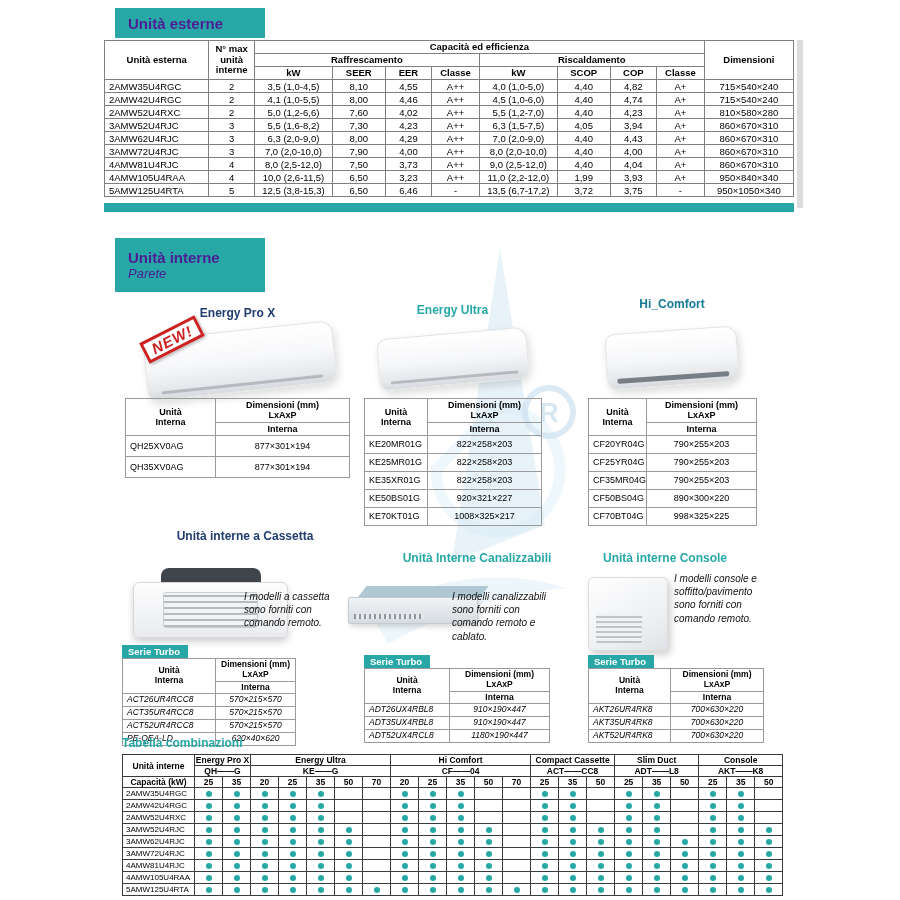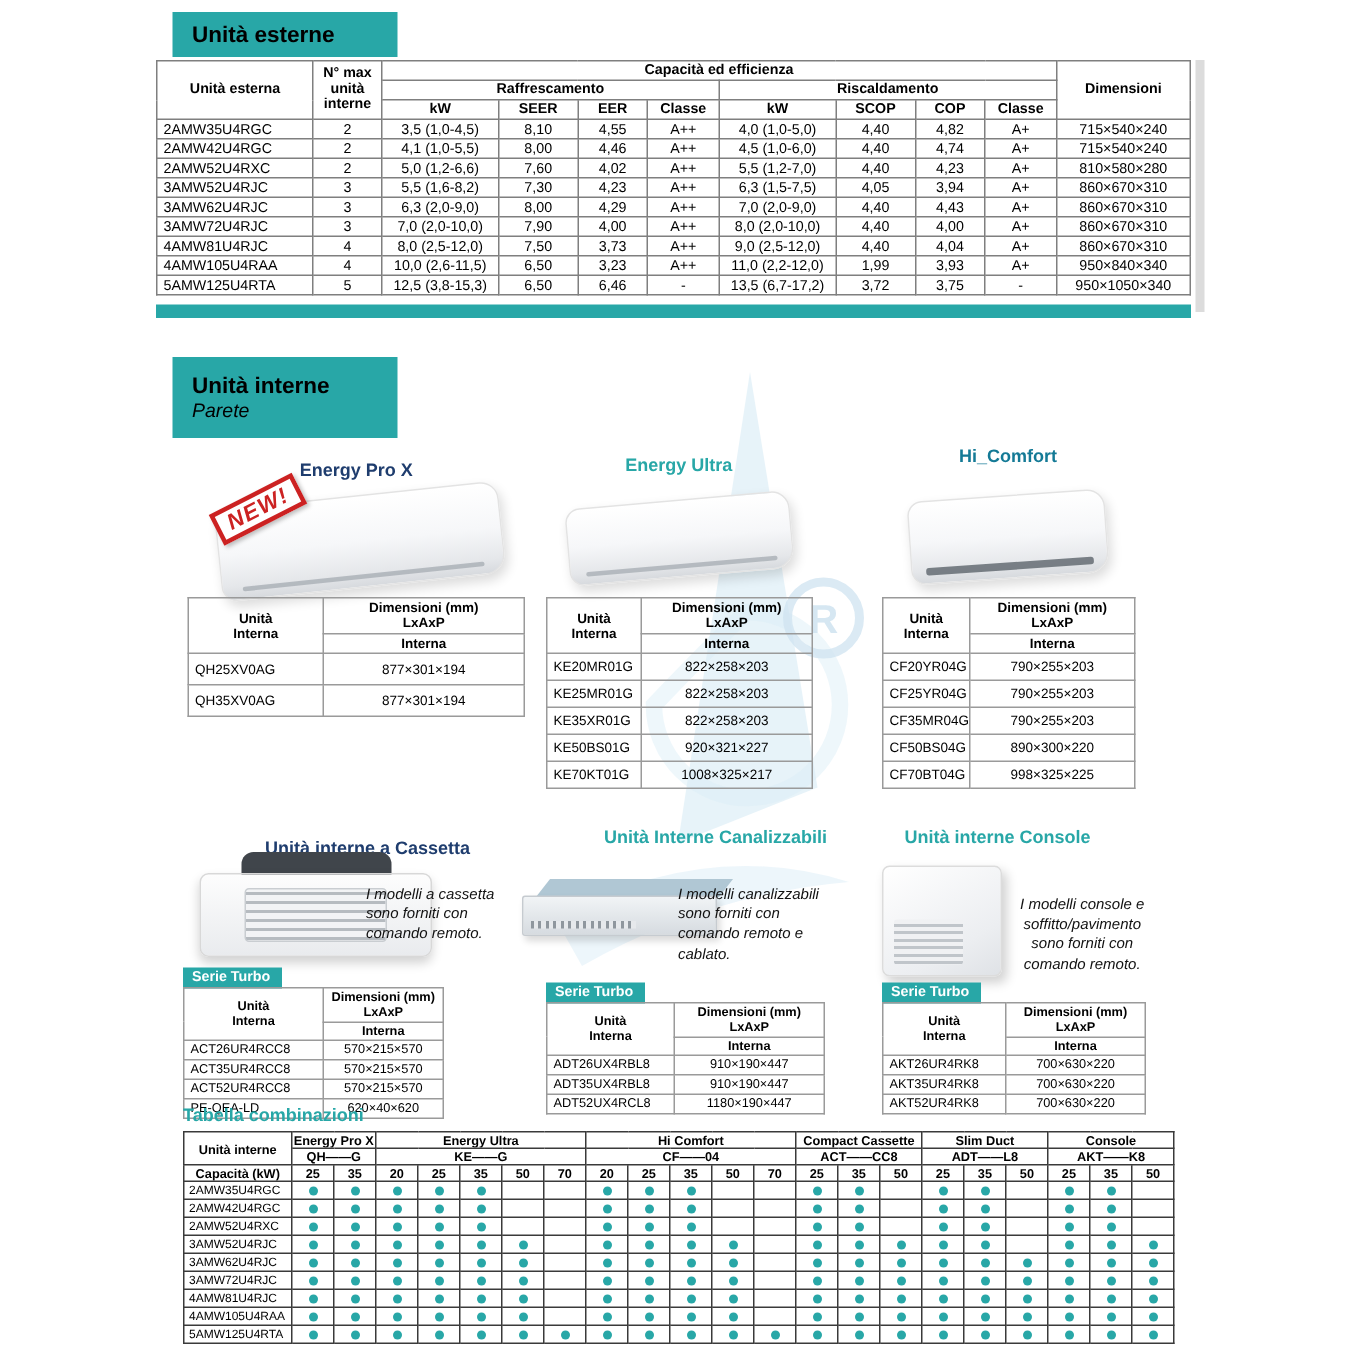--- a/index.html
+++ b/index.html
@@ -1,21 +1,21 @@
 <!DOCTYPE html>
 <html><head>
 <meta charset="utf-8">
 <style>
   * { margin:0; padding:0; box-sizing:border-box; }
   body { font-family:"Liberation Sans", sans-serif; background:#fff; }
   #page { position:relative; width:900px; height:900px; background:#ffffff; overflow:hidden; }
   .abs { position:absolute; z-index:1; }
 
   
-  .teal-box { background:#28a7a7; color:#000000; display:flex; flex-direction:column; justify-content:center; padding-left:13px; }
+  .teal-box { background:#28a7a7; color:#4c1d95; display:flex; flex-direction:column; justify-content:center; padding-left:13px; }
   #outdoor-title { left:115px; top:8px; width:150px; height:30px; font-size:15px; font-weight:bold; }
   #indoor-title { left:115px; top:238px; width:150px; height:54px; }
   #indoor-title .l1 { font-size:15px; font-weight:bold; }
   #indoor-title .l2 { font-size:13px; font-style:italic; text-align:left; width:80%; }
 
   
   #outdoor-table { left:104px; top:40px; width:690px; border-collapse:collapse; table-layout:fixed; }
   #outdoor-table th, #outdoor-table td { border:1px solid #7f7f7f; font-size:9.5px; text-align:center; padding:0 1px; white-space:nowrap; overflow:hidden; }
   #outdoor-table th { font-weight:bold; height:13px; white-space:normal; line-height:1.1; }
   #outdoor-table td { height:13px; }
@@ -26,21 +26,21 @@
 
   
   .dims-table { border-collapse:collapse; table-layout:fixed; position:absolute; z-index:1; }
   .dims-table th, .dims-table td { border:1px solid #9a9a9a; font-size:9px; text-align:center; padding:1px 2px; line-height:1.15; }
   .dims-table th { font-weight:bold; }
   .dims-table td:first-child { text-align:left; padding-left:4px; white-space:nowrap; }
   .unit-hdr { width:50px; margin:0 auto; }
   .t-tall td { height:21px; }
   .t-mid td { height:18px; }
   .t-small th, .t-small td { font-size:8.5px; }
-  .t-small td { height:13px; }
+  .t-small td { height:13px;font-style:italic; }
 
   
   .prod-name { text-align:center; font-weight:bold; font-size:12px; }
   .navy { color:#1f3d6e; }
   .teal-txt { color:#28a7a7; }
   .dteal { color:#147a96; }
 
   
   .ac-wall { position:absolute; z-index:1; background:linear-gradient(180deg,#ffffff 0%,#f6f7f9 50%,#e5e7ea 85%,#d7dade 100%);
     border:1px solid #e3e3e3; border-radius:10px 12px 14px 10px; box-shadow:2px 4px 8px rgba(0,0,0,.14); }
@@ -396,42 +396,42 @@
           <td>CF50BS04G</td>
           <td>890×300×220</td>
         </tr>
         <tr>
           <td>CF70BT04G</td>
           <td>998×325×225</td>
         </tr>
       </tbody>
   </table>
 
-  <div class="abs prod-name navy" style="left:120px;top:558px;width:250px;">Unità interne a Cassetta</div>
+  <div class="abs prod-name navy" style="left:120px;top:529px;width:250px;">Unità interne a Cassetta</div>
   <div class="abs prod-name teal-txt" style="left:352px;top:551px;width:250px;">Unità Interne Canalizzabili</div>
   <div class="abs prod-name teal-txt" style="left:570px;top:551px;width:190px;">Unità interne Console</div>
 
   <div class="abs" id="cassette">
     <div class="top"></div>
     <div class="panel"></div>
     <div class="grille"></div>
   </div>
   <div class="abs descr" style="left:244px;top:590px;width:86px;">I modelli a cassetta sono forniti con comando remoto.</div>
 
   <div class="abs" id="duct">
     <div class="top"></div>
     <div class="body"></div>
     <div class="vent"></div>
   </div>
   <div class="abs descr" style="left:452px;top:590px;width:95px;">I modelli canalizzabili sono forniti con comando remoto e cablato.</div>
 
   <div class="abs" id="console-img">
     <div class="grille"></div>
   </div>
-  <div class="abs descr" style="left:674px;top:597px;width:95px;text-align:center;">I modelli console e soffitto/pavimento sono forniti con comando remoto.</div>
+  <div class="abs descr" style="left:674px;top:572px;width:95px;">I modelli console e soffitto/pavimento sono forniti con comando remoto.</div>
 
   <div class="abs turbo-tab" style="left:122px;top:645px;">Serie Turbo</div>
   <table class="dims-table t-small" style="left:122px;top:658px;width:173px;">
     <colgroup>
         <col style="width:93px">
         <col style="width:80px">
       </colgroup>
     <thead>
       <tr>
         <th rowspan="2">

